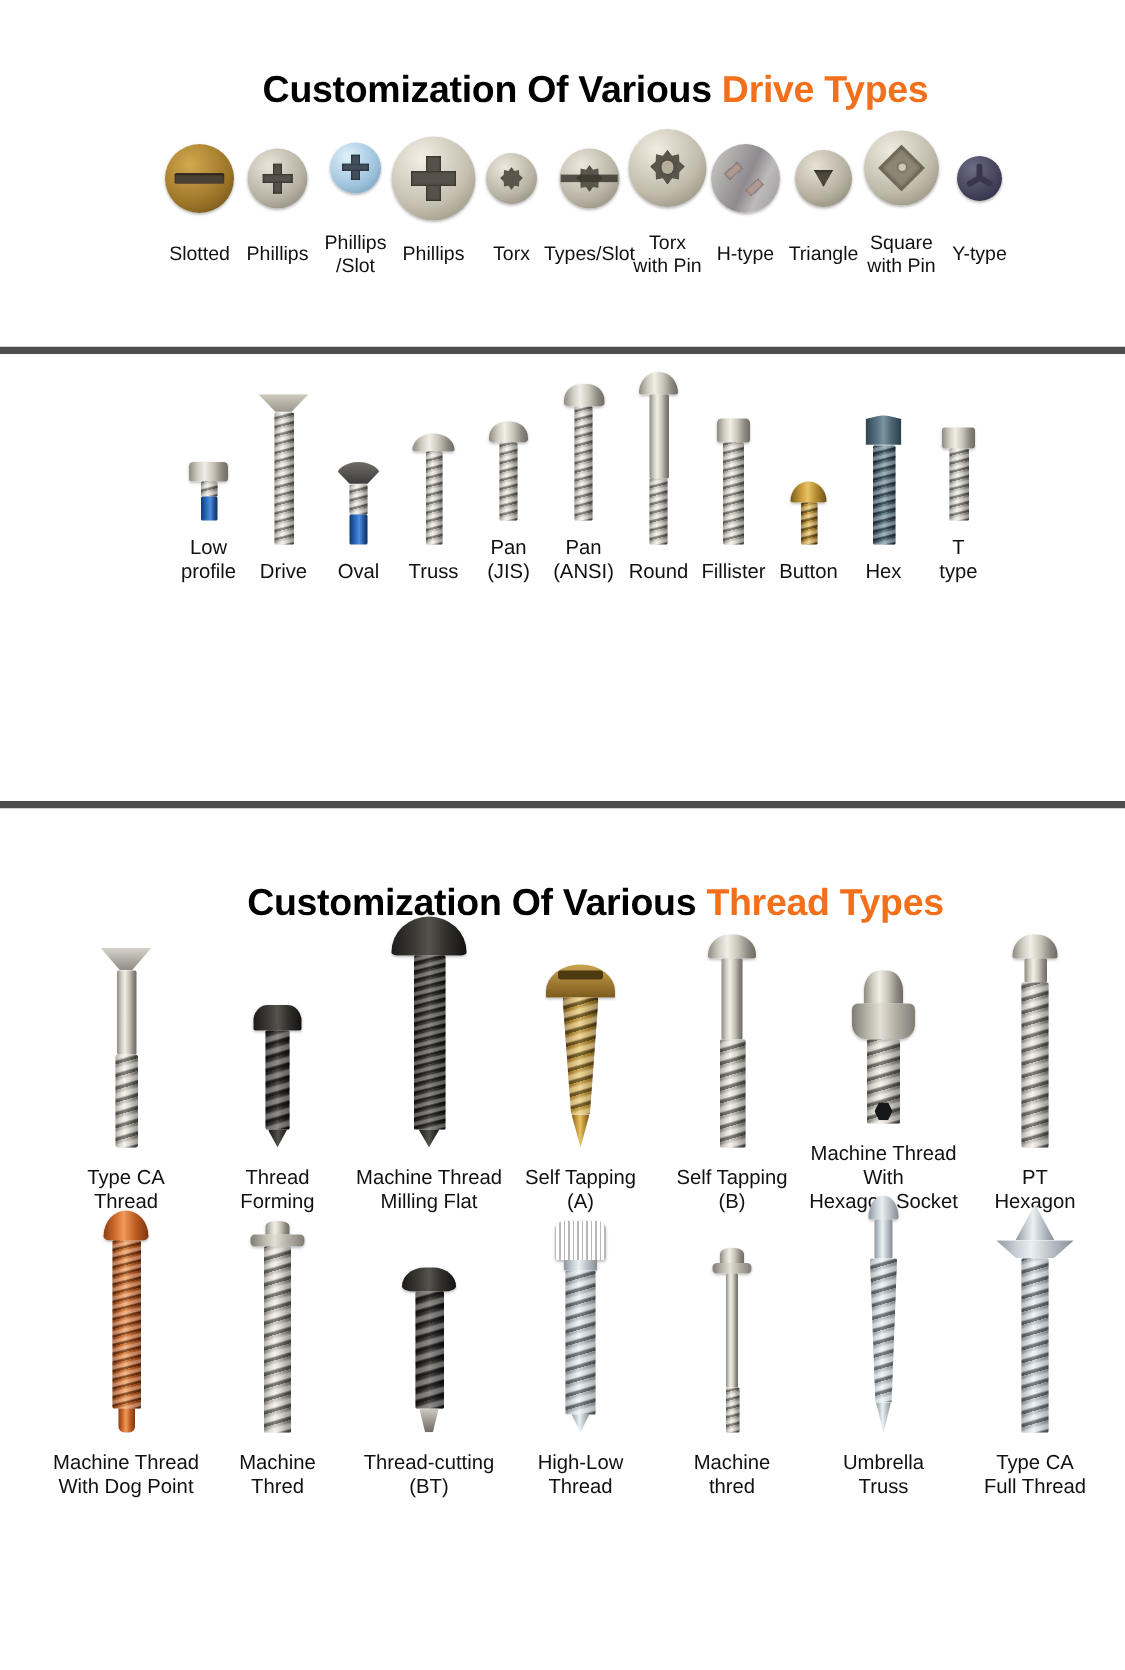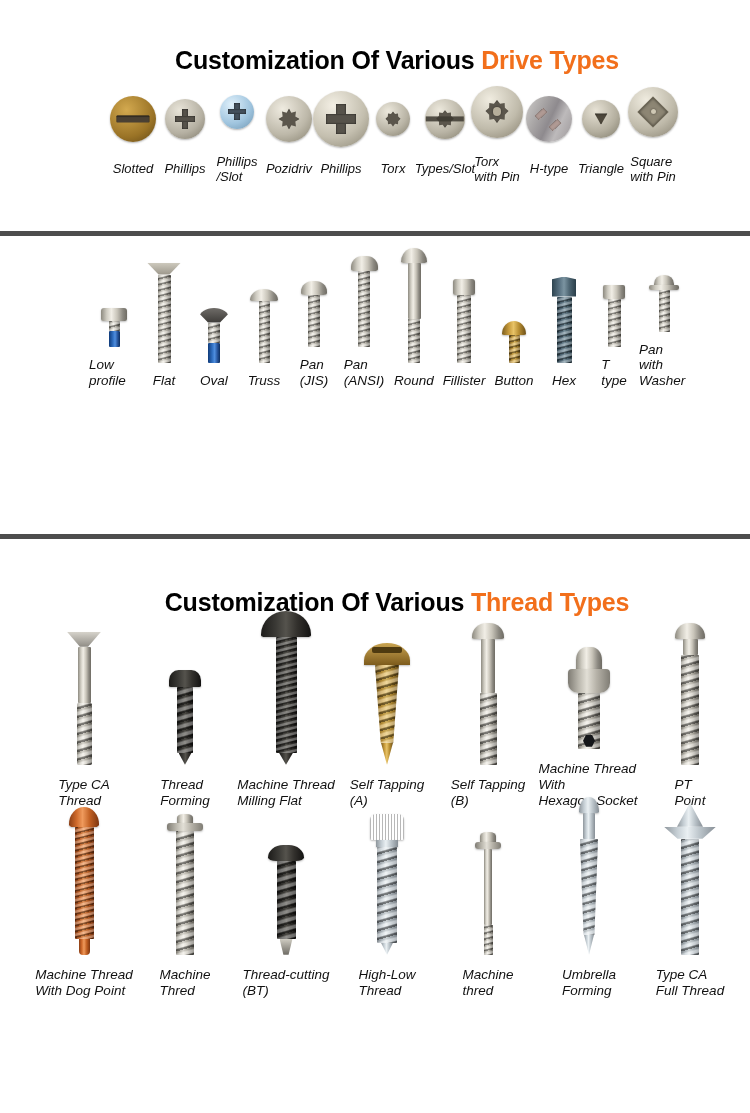--- a/index.html
+++ b/index.html
@@ -61,26 +61,26 @@
     align-items: center;
     justify-content: flex-end;
   }
   .art {
     display: flex;
     align-items: flex-end;
     justify-content: center;
     position: relative;
   }
   .cap {
+    text-align: center;
     font-size: 13.5px;
     line-height: 15.5px;
     color: #111111;
     font-family: "Liberation Sans", sans-serif;
     white-space: pre-line;
-    font-style: italic;
   }
 
   
   #drive-section { height: 231px; }
   #drive-section .section-title { padding-top: 27px; }
   #drive-row {
     margin-top: 20px;
     align-items: center;
     height: 72px;
     padding: 0 18px;
@@ -258,28 +258,20 @@
         <div class="art">
           <div class="head-face" style="width:34px;height:34px;background:radial-gradient(circle at 34% 28%,#dff0fb,#9fc4de 58%,#6d94b0);">
             <div class="rec-cross-v" style="background:#43505c;"></div>
             <div class="rec-cross-h" style="background:#43505c;"></div>
           </div>
         </div>
         <div class="cap">Phillips
 /Slot</div>
       </div>
 
-      <div class="cell">
-        <div class="art">
-          <div class="head-face" style="width:46px;height:46px;background:radial-gradient(circle at 36% 28%,#efebe0,#bdb8a9 58%,#86816f);">
-            <div class="recess rec-star"></div>
-          </div>
-        </div>
-        <div class="cap">Pozidriv</div>
-      </div>
 
       <div class="cell">
         <div class="art">
           <div class="head-face" style="width:56px;height:56px;background:radial-gradient(circle at 36% 26%,#f3efe4,#c4bfaf 58%,#8a8574);">
             <div class="rec-cross-v"></div>
             <div class="rec-cross-h"></div>
           </div>
         </div>
         <div class="cap">Phillips</div>
       </div>
@@ -338,20 +330,30 @@
         <div class="art">
           <div class="head-face" style="width:50px;height:50px;background:radial-gradient(circle at 36% 26%,#efebdf,#bfbaaa 58%,#868070);">
             <div class="recess rec-sq"></div>
             <div class="rec-pin" style="width:10%;height:10%;left:45%;top:45%;background:#cfc8b4;"></div>
           </div>
         </div>
         <div class="cap">Square
 with Pin</div>
       </div>
 
+      <div class="cell">
+        <div class="art">
+          <div class="head-face" style="width:30px;height:30px;background:radial-gradient(circle at 36% 28%,#6d6c84,#44425c 58%,#2b2940);">
+            <div class="rec-y-a"></div>
+            <div class="rec-y-b"></div>
+            <div class="rec-y-c"></div>
+          </div>
+        </div>
+        <div class="cap">Y-type</div>
+      </div>
 
     </div>
   </section>
 
   <div class="divider"></div>
 
   <section class="section" id="head-section">
 
     <div class="row" id="head-row">
 
@@ -366,21 +368,21 @@
         <div class="cap">Low profile</div>
       </div>
 
       <div class="cell">
         <div class="art">
           <div class="fastener">
             <div class="head" style="width:34px;height:12px;background:linear-gradient(180deg,#cdc9bd,#9b968a);clip-path:polygon(0 0,100% 0,66% 100%,34% 100%);"></div>
             <div class="shank steel threaded" style="width:13px;height:88px;"></div>
           </div>
         </div>
-        <div class="cap">Flat</div>
+        <div class="cap">Drive</div>
       </div>
 
       <div class="cell">
         <div class="art">
           <div class="fastener">
             <div class="head" style="width:30px;height:15px;background:linear-gradient(180deg,#6f6c68,#3d3b38);border-radius:50% 50% 0 0 / 70% 70% 0 0;clip-path:polygon(0 38%,12% 8%,50% 0,88% 8%,100% 38%,70% 100%,30% 100%);"></div>
             <div class="shank steel threaded" style="width:12px;height:20px;"></div>
             <div class="shank bluetip" style="width:12px;height:20px;"></div>
           </div>
         </div>
@@ -464,31 +466,20 @@
         <div class="art">
           <div class="fastener">
             <div class="head steel" style="width:22px;height:14px;border-radius:2px;"></div>
             <div class="shank steel threaded" style="width:13px;height:48px;"></div>
           </div>
         </div>
         <div class="cap">T
 type</div>
       </div>
 
-      <div class="cell">
-        <div class="art">
-          <div class="fastener">
-            <div class="head steel" style="width:20px;height:11px;border-radius:45% 45% 6% 6% / 80% 80% 6% 6%;"></div>
-            <div class="head steel" style="width:30px;height:5px;border-radius:2px;margin-top:-1px;"></div>
-            <div class="shank steel threaded" style="width:11px;height:42px;"></div>
-          </div>
-        </div>
-        <div class="cap">Pan with
-Washer</div>
-      </div>
 
 
     </div>
   </section>
 
   <div class="divider"></div>
 
   <section class="section" id="thread-section">
     <h2 class="section-title">
       <span>Customization Of Various</span>
@@ -575,21 +566,21 @@
 
       <div class="cell">
         <div class="art">
           <div class="fastener">
             <div class="head steel" style="width:30px;height:16px;border-radius:45% 45% 8% 8% / 85% 85% 8% 8%;"></div>
             <div class="shank steel" style="width:15px;height:16px;"></div>
             <div class="shank steel threaded coarse" style="width:18px;height:110px;"></div>
           </div>
         </div>
         <div class="cap">PT
-Point</div>
+Hexagon</div>
       </div>
 
     </div>
 
     <div class="row thread-row" id="thread-row-2">
 
       <div class="cell">
         <div class="art">
           <div class="fastener">
             <div class="head copper" style="width:30px;height:20px;border-radius:50% 50% 14% 14% / 86% 86% 14% 14%;"></div>
@@ -654,21 +645,21 @@
       <div class="cell">
         <div class="art">
           <div class="fastener">
             <div class="head zinc" style="width:20px;height:16px;border-radius:50% 50% 10% 10% / 90% 90% 10% 10%;"></div>
             <div class="shank zinc" style="width:12px;height:26px;"></div>
             <div class="shank zinc threaded coarse" style="width:18px;height:96px;clip-path:polygon(0 0,100% 0,80% 100%,20% 100%);"></div>
             <div class="head zinc" style="width:10px;height:20px;clip-path:polygon(0 0,100% 0,50% 100%);"></div>
           </div>
         </div>
         <div class="cap">Umbrella
-Forming</div>
+Truss</div>
       </div>
 
       <div class="cell">
         <div class="art">
           <div class="fastener">
             <div class="head zinc" style="width:26px;height:24px;clip-path:polygon(50% 0,100% 100%,0 100%);"></div>
             <div class="head zinc" style="width:52px;height:12px;clip-path:polygon(0 0,100% 0,74% 100%,26% 100%);"></div>
             <div class="shank zinc threaded coarse" style="width:18px;height:116px;"></div>
           </div>
         </div>

